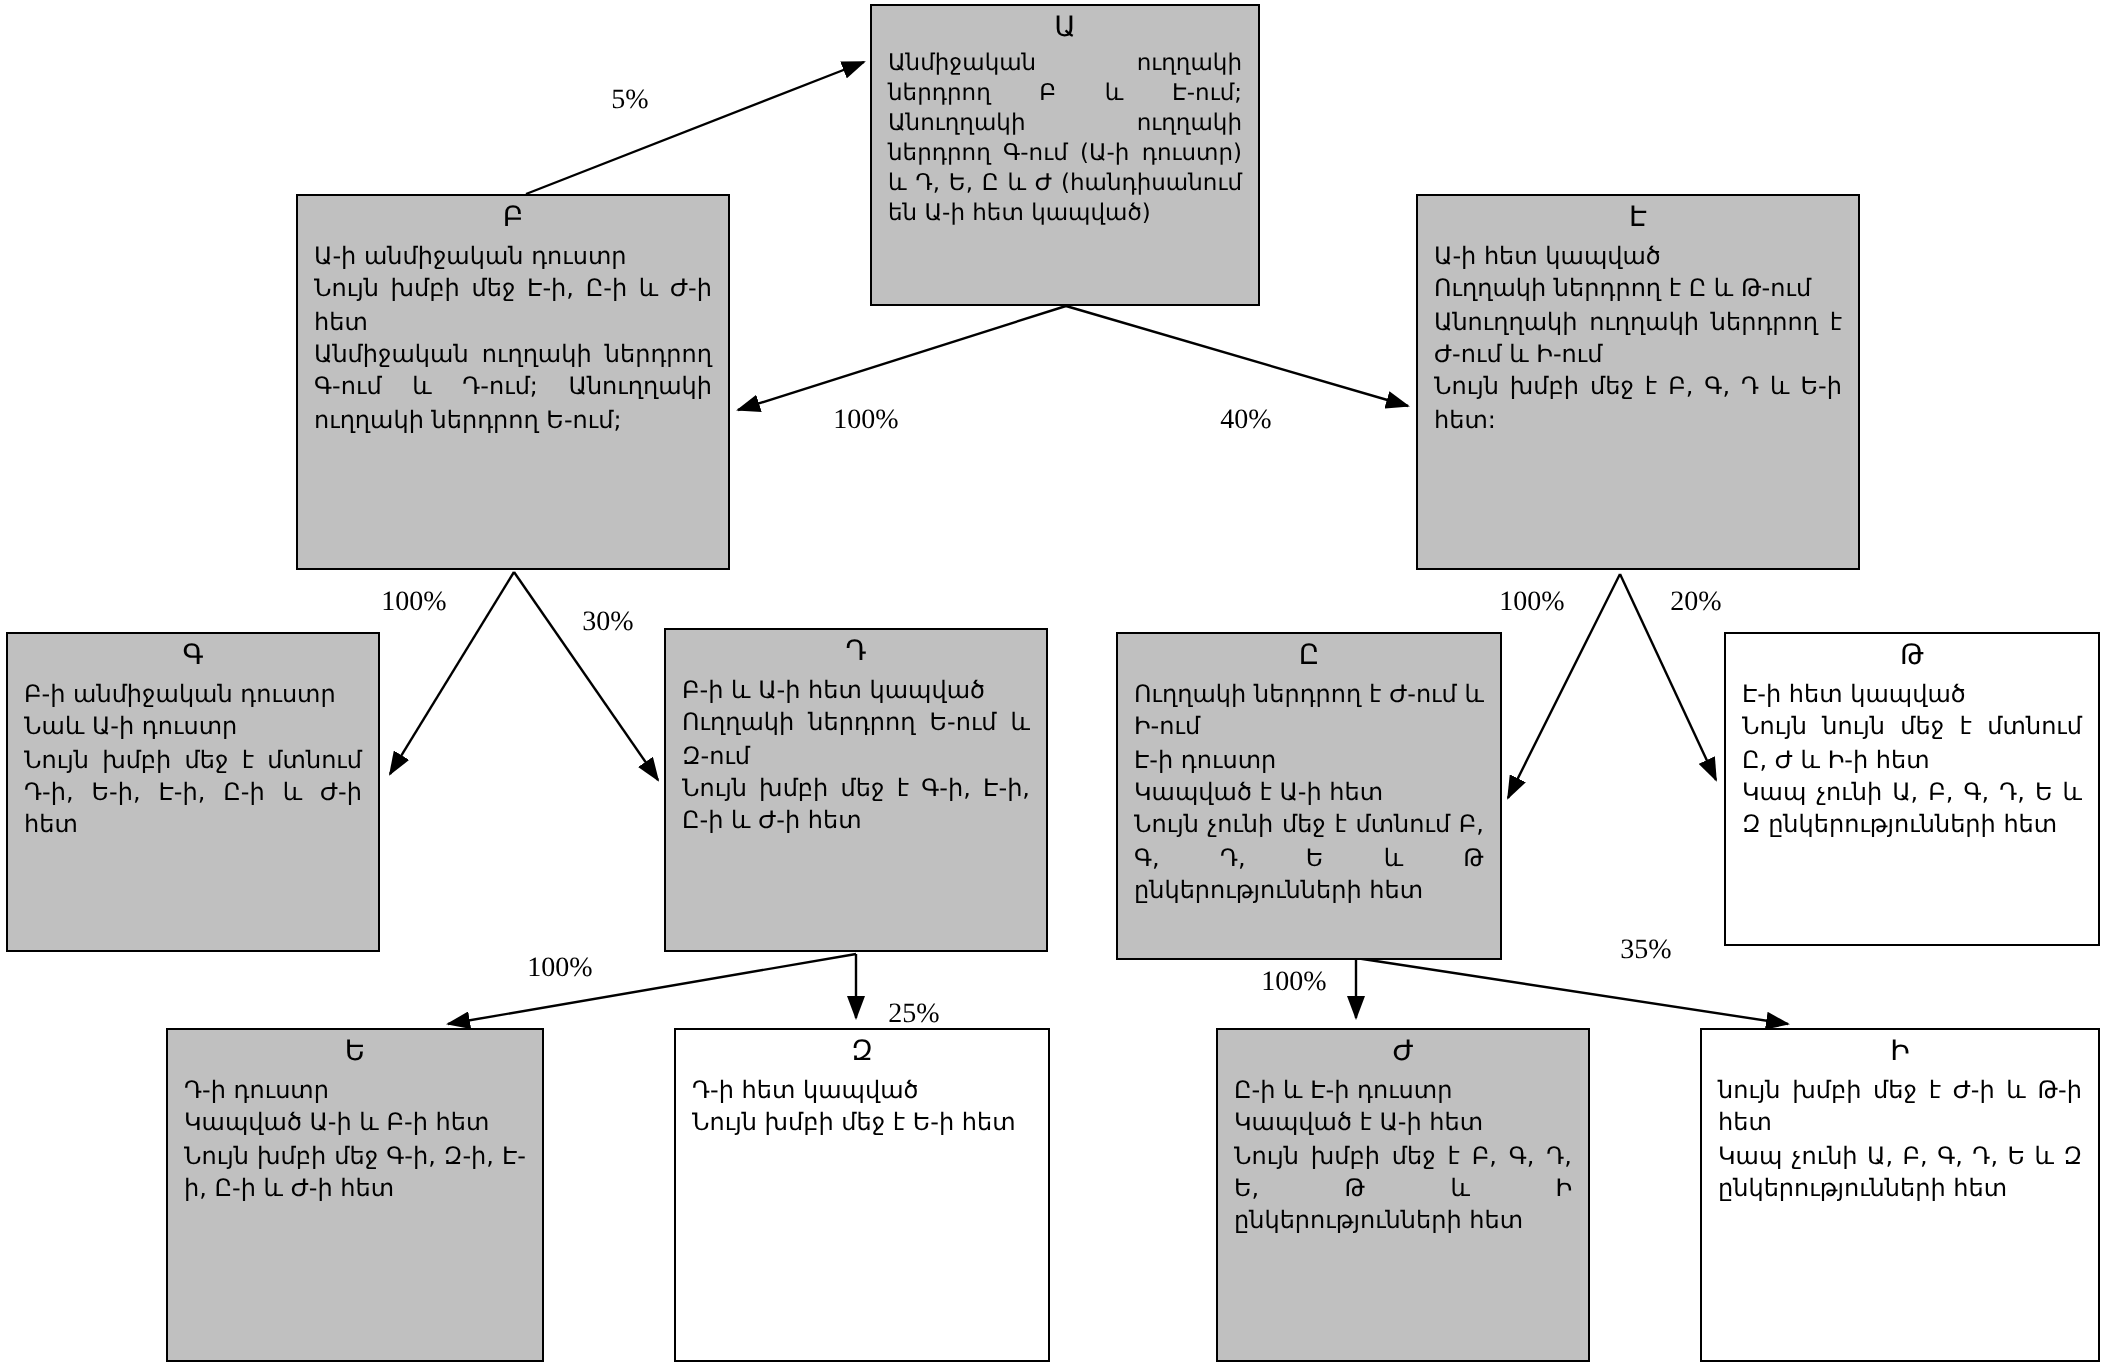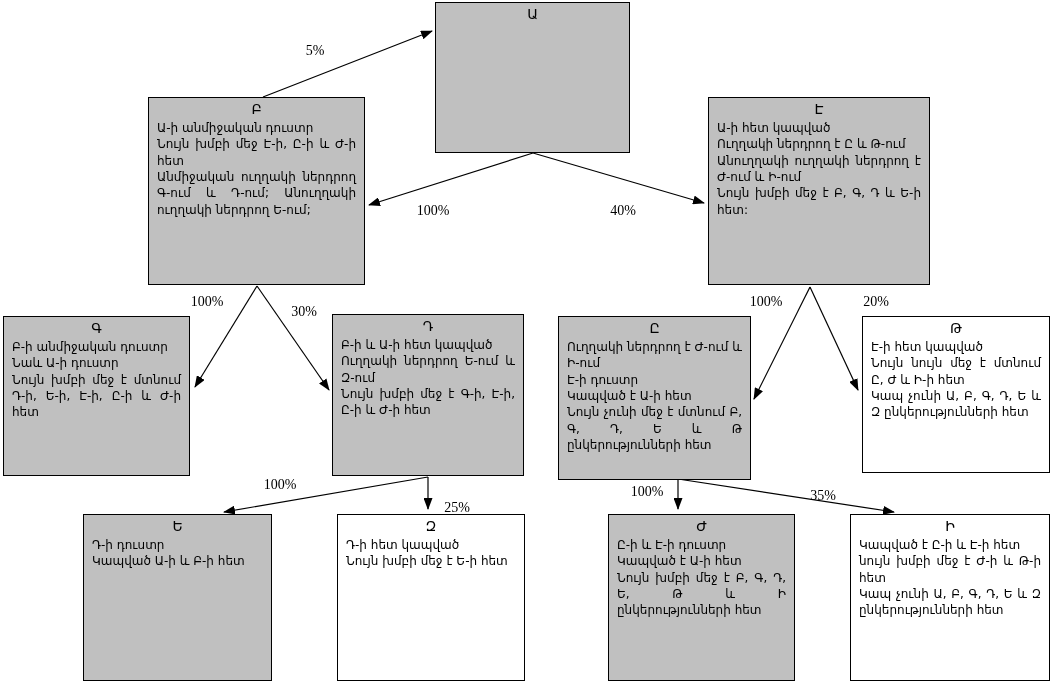--- a/index.html
+++ b/index.html
@@ -64,28 +64,29 @@
     <line x1="678" y1="479" x2="678" y2="509" marker-end="url(#ah)"></line>
     <line x1="678" y1="479" x2="894" y2="512" marker-end="url(#ah)"></line>
   </svg>
 
   <div class="pct" style="left:315px; top:51px;">5%</div>
   <div class="pct" style="left:433px; top:211px;">100%</div>
   <div class="pct" style="left:623px; top:211px;">40%</div>
   <div class="pct" style="left:207px; top:302px;">100%</div>
   <div class="pct" style="left:304px; top:312px;">30%</div>
   <div class="pct" style="left:766px; top:302px;">100%</div>
-  <div class="pct" style="left:848px; top:302px;margin-left:28px;">20%</div>
+  <div class="pct" style="left:848px; top:302px;">20%</div>
   <div class="pct" style="left:280px; top:485px;">100%</div>
   <div class="pct" style="left:457px; top:493px;margin-top:15px;">25%</div>
   <div class="pct" style="left:647px; top:492px;">100%</div>
-  <div class="pct" style="left:823px; top:496px;">35%</div>
+  <div class="pct" style="left:823px; top:476px;">35%</div>
 
   <div class="box gray small" style="left:435px; top:2px; width:195px; height:151px;">
     <div class="box-title">Ա</div>
+    <div class="box-line">Անմիջական ուղղակի ներդրող Բ և Է-ում; Անուղղակի ուղղակի ներդրող Գ-ում (Ա-ի դուստր) և Դ, Ե, Ը և Ժ (հանդիսանում են Ա-ի հետ կապված)</div>
   </div>
 
   <div class="box gray" style="left:148px; top:97px; width:217px; height:188px;">
     <div class="box-title">Բ</div>
     <div class="box-line">Ա-ի անմիջական դուստր</div>
     <div class="box-line">Նույն խմբի մեջ Է-ի, Ը-ի և Ժ-ի հետ</div>
     <div class="box-line">Անմիջական ուղղակի ներդրող Գ-ում և Դ-ում; Անուղղակի ուղղակի ներդրող Ե-ում;</div>
   </div>
 
   <div class="box gray" style="left:708px; top:97px; width:222px; height:188px;">
@@ -122,35 +123,35 @@
     <div class="box-title">Թ</div>
     <div class="box-line">Է-ի հետ կապված</div>
     <div class="box-line">Նույն նույն մեջ է մտնում Ը, Ժ և Ի-ի հետ</div>
     <div class="box-line"><span>Կապ</span> <span class="u">չունի</span> <span>Ա, Բ, Գ, Դ, Ե և Զ ընկերությունների հետ</span></div>
   </div>
 
   <div class="box gray" style="left:83px; top:514px; width:189px; height:167px;">
     <div class="box-title">Ե</div>
     <div class="box-line">Դ-ի դուստր</div>
     <div class="box-line">Կապված Ա-ի և Բ-ի հետ</div>
+    <div class="box-line">Նույն խմբի մեջ Գ-ի, Զ-ի, Է-ի, Ը-ի և Ժ-ի հետ</div>
   </div>
 
   <div class="box white" style="left:337px; top:514px; width:188px; height:167px;">
     <div class="box-title">Զ</div>
     <div class="box-line">Դ-ի հետ կապված</div>
     <div class="box-line">Նույն խմբի մեջ է Ե-ի հետ</div>
   </div>
 
   <div class="box gray" style="left:608px; top:514px; width:187px; height:167px;">
     <div class="box-title">Ժ</div>
     <div class="box-line">Ը-ի և Է-ի դուստր</div>
     <div class="box-line">Կապված է Ա-ի հետ</div>
     <div class="box-line">Նույն խմբի մեջ է Բ, Գ, Դ, Ե, Թ և Ի ընկերությունների հետ</div>
   </div>
 
   <div class="box white" style="left:850px; top:514px; width:200px; height:167px;">
     <div class="box-title">Ի</div>
-    <div class="box-line">Կապված է Ը-ի և Է-ի հետ</div>
     <div class="box-line">նույն խմբի մեջ է Ժ-ի և Թ-ի հետ</div>
     <div class="box-line"><span>Կապ</span> <span class="u">չունի</span> <span>Ա, Բ, Գ, Դ, Ե և Զ ընկերությունների հետ</span></div>
   </div>
 
 </div>
 
 </body></html>

